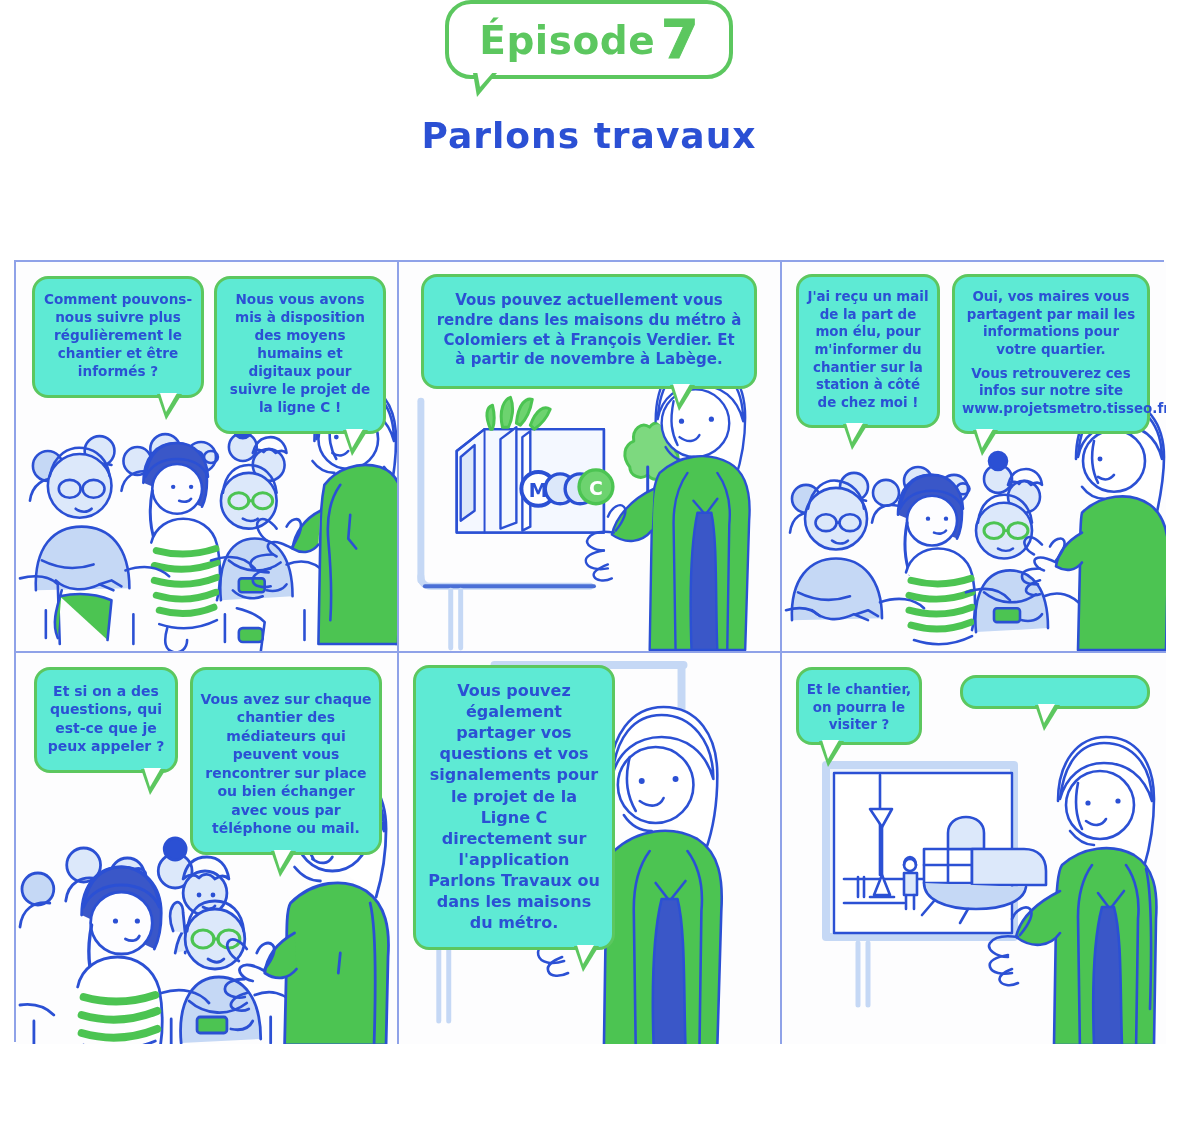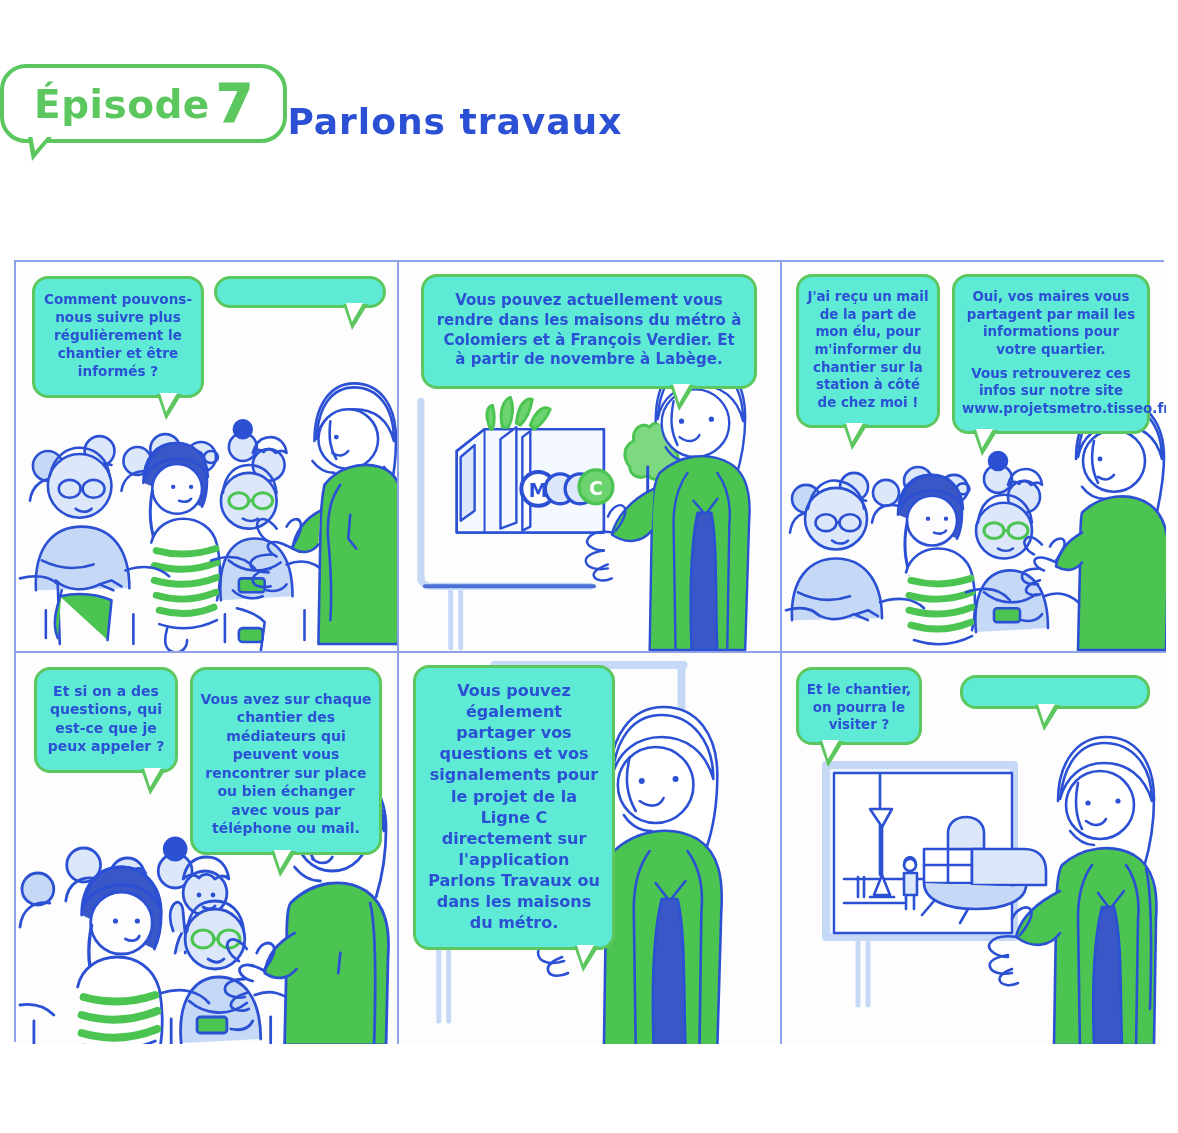--- a/index.html
+++ b/index.html
@@ -11,23 +11,22 @@
     width: 1178px;
     height: 1133px;
     font-family: "DejaVu Sans", sans-serif;
     overflow: hidden;
     position: relative;
   }
 
   
   .header {
     width: 100%;
-    padding-top: 64px;
     display: flex;
-    flex-direction: row;
+    flex-direction: column;
     align-items: center;
     box-sizing: border-box;
   }
   .episode-bubble {
     position: relative;
     border: 4px solid #5cc75f;
     border-radius: 26px;
     padding: 10px 30px 12px 30px;
     display: flex;
     align-items: baseline;
@@ -254,20 +253,21 @@
         </g>
       </svg>
     </div>
 
     <div class="bubble" style="left:16px; top:14px; width:172px; padding:12px 8px 14px; font-size:13.6px;">
       <span>Comment pouvons-nous suivre plus régulièrement le chantier et être informés ?</span>
       <span class="tail" style="left:122px; bottom:-25px;"></span>
     </div>
 
     <div class="bubble" style="left:198px; top:14px; width:172px; padding:12px 8px 14px; font-size:13.6px;">
+      <span>Nous vous avons mis à disposition des moyens humains et digitaux pour suivre le projet de la ligne C !</span>
       <span class="tail" style="left:126px; bottom:-25px;"></span>
     </div>
   </div>
 
   <div class="panel col2 row1">
     <div class="art">
       <svg viewBox="0 0 383 391" xmlns="http://www.w3.org/2000/svg" preserveAspectRatio="none">
         <g fill="none" stroke="#2b50d4" stroke-width="2.4" stroke-linecap="round" stroke-linejoin="round">
 
           <path d="M22 140v180" stroke="#c5d8f5" stroke-width="7"></path>

